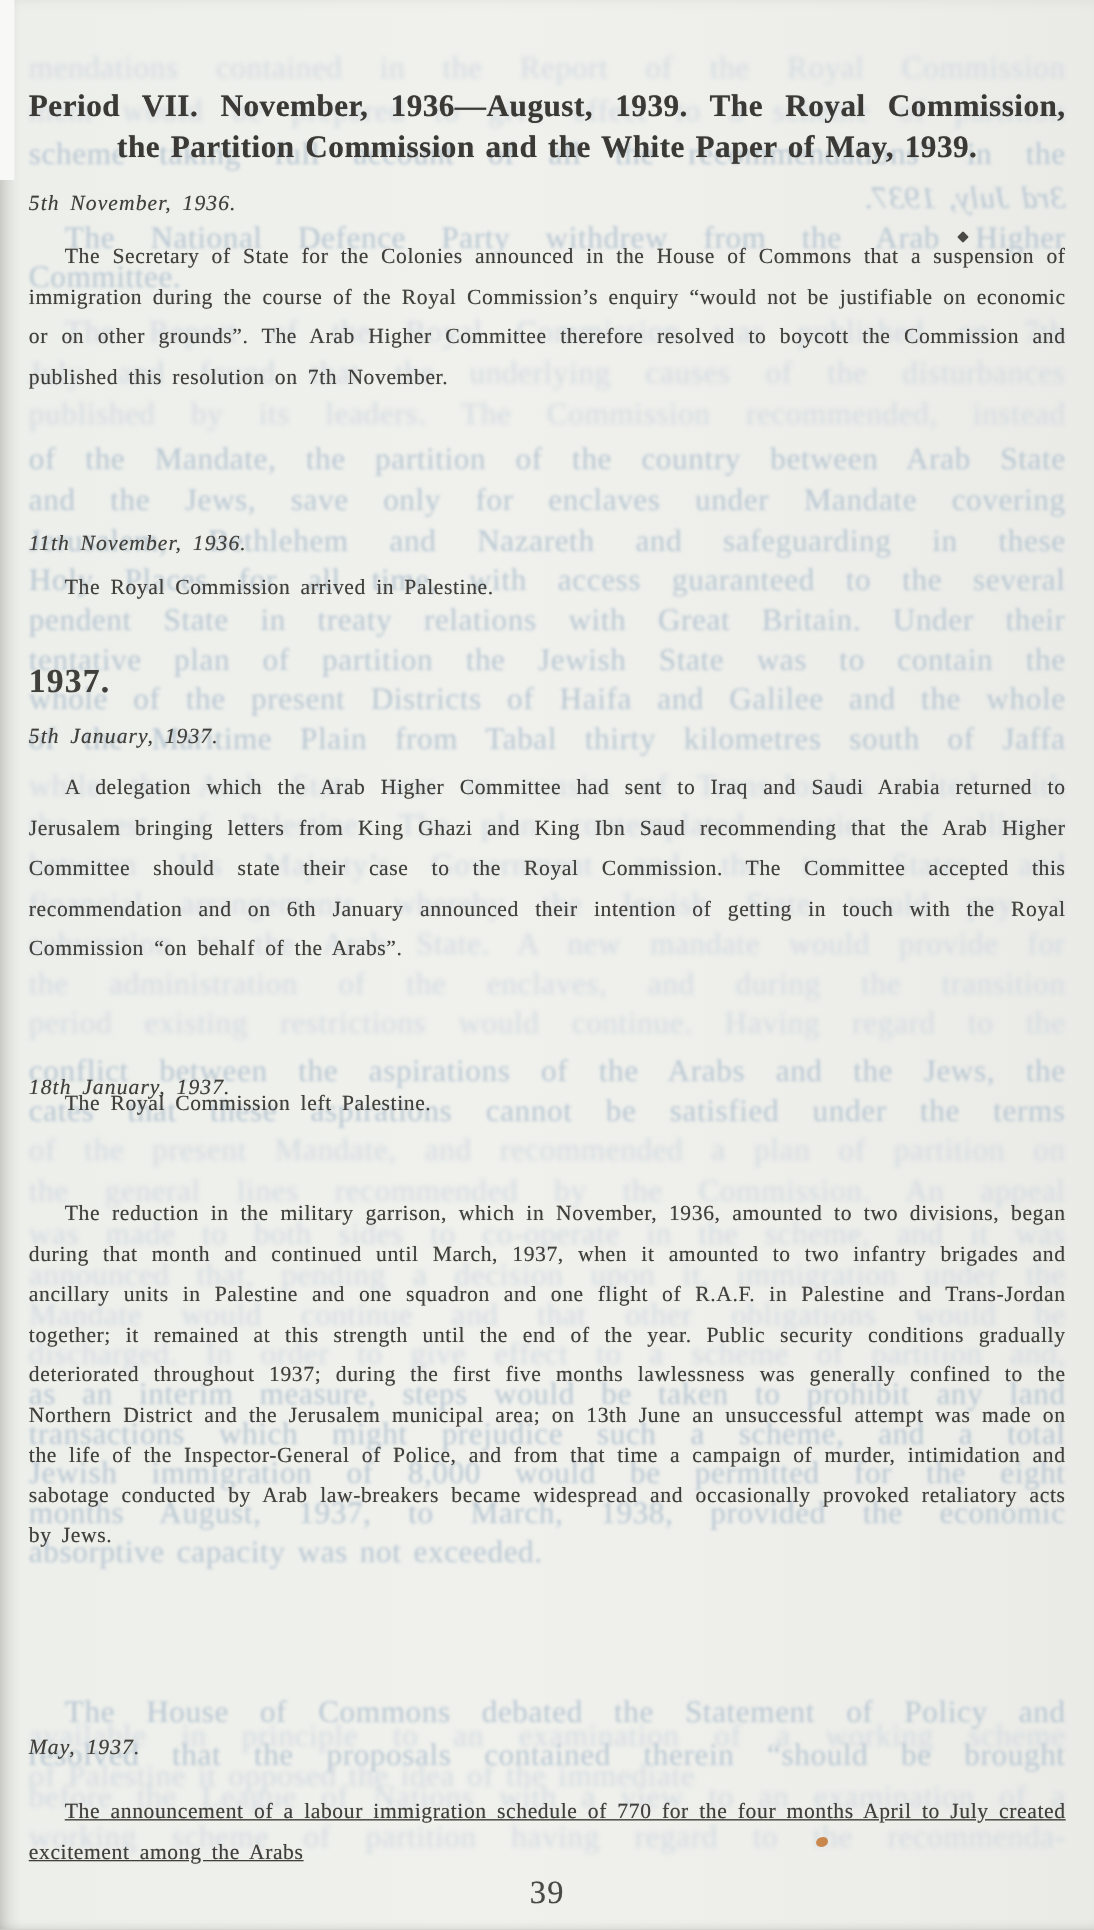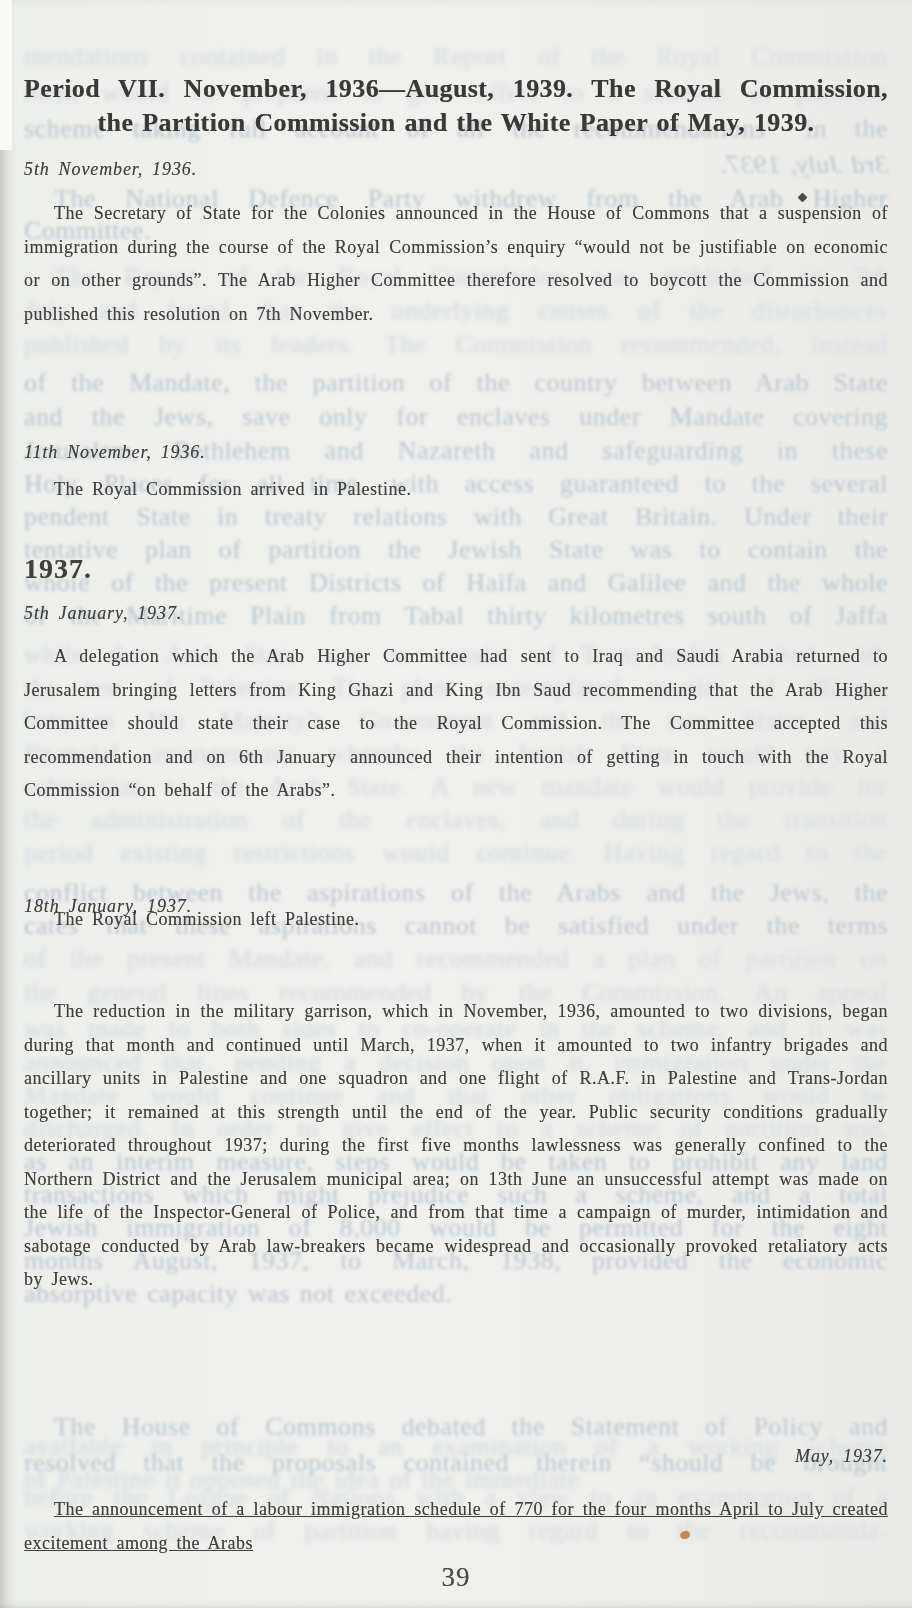--- a/index.html
+++ b/index.html
@@ -141,21 +141,21 @@
       <div class="sec sec-date" style="top: 153px;">5th November, 1936.</div>
       <div class="sec sec-para" style="top: 197px;">The Secretary of State for the Colonies announced in the House of Commons that a suspension of immigration during the course of the Royal Commission’s enquiry “would not be justifiable on economic or on other grounds”. The Arab Higher Committee therefore resolved to boycott the Commission and published this resolution on 7th November.</div>
       <div class="sec sec-date" style="top: 436px;">11th November, 1936.</div>
       <div class="sec sec-para" style="top: 473px;">The Royal Commission arrived in Palestine.</div>
       <div class="sec sec-year" style="top: 552px;">1937.</div>
       <div class="sec sec-date" style="top: 597px;">5th January, 1937.</div>
       <div class="sec sec-para" style="top: 640px;">A delegation which the Arab Higher Committee had sent to Iraq and Saudi Arabia returned to Jerusalem bringing letters from King Ghazi and King Ibn Saud recommending that the Arab Higher Committee should state their case to the Royal Commission. The Committee accepted this recommendation and on 6th January announced their intention of getting in touch with the Royal Commission “on behalf of the Arabs”.</div>
       <div class="sec sec-date" style="top: 890px;">18th January, 1937.</div>
       <div class="sec sec-para" style="top: 903px;">The Royal Commission left Palestine.</div>
       <div class="sec sec-para" style="top: 995px;">The reduction in the military garrison, which in November, 1936, amounted to two divisions, began during that month and continued until March, 1937, when it amounted to two infantry brigades and ancillary units in Palestine and one squadron and one flight of R.A.F. in Palestine and Trans-Jordan together; it remained at this strength until the end of the year. Public security conditions gradually deteriorated throughout 1937; during the first five months lawlessness was generally confined to the Northern District and the Jerusalem municipal area; on 13th June an unsuccessful attempt was made on the life of the Inspector-General of Police, and from that time a campaign of murder, intimidation and sabotage conducted by Arab law-breakers became widespread and occasionally provoked retaliatory acts by Jews.</div>
-      <div class="sec sec-date" style="top: 1440px; text-align: right;">May, 1937.</div>
+      <div class="sec sec-date" style="top: 1440px;">May, 1937.</div>
       <div class="sec sec-para" style="top: 1493px; text-decoration: underline;">The announcement of a labour immigration schedule of 770 for the four months April to July created excitement among the Arabs</div>
     </div>
 
   <div class="page-number">39</div>
 
   <div class="speck-diamond"></div>
   <div class="speck-red"></div>
 
 </div>
 

